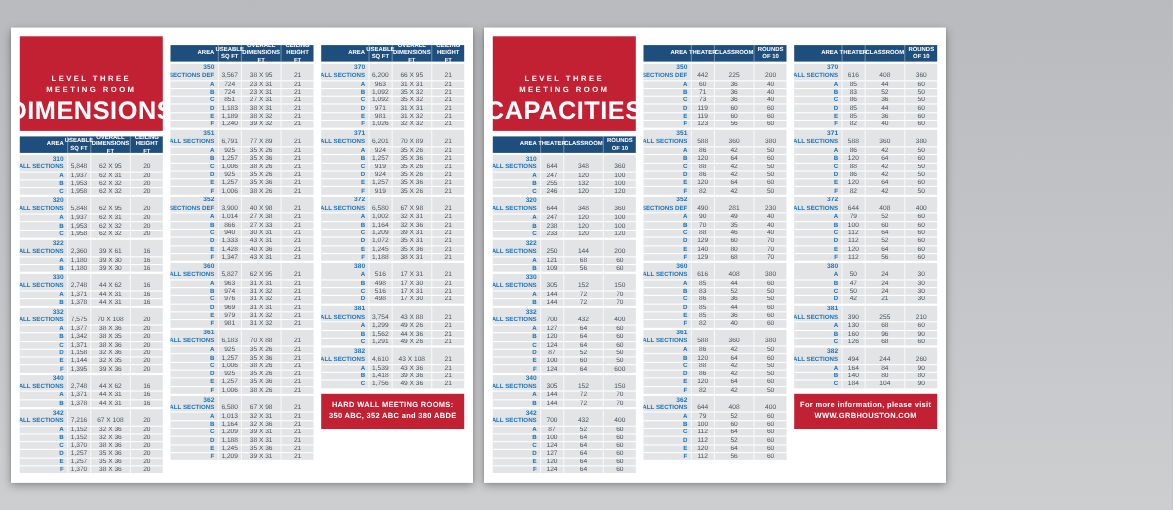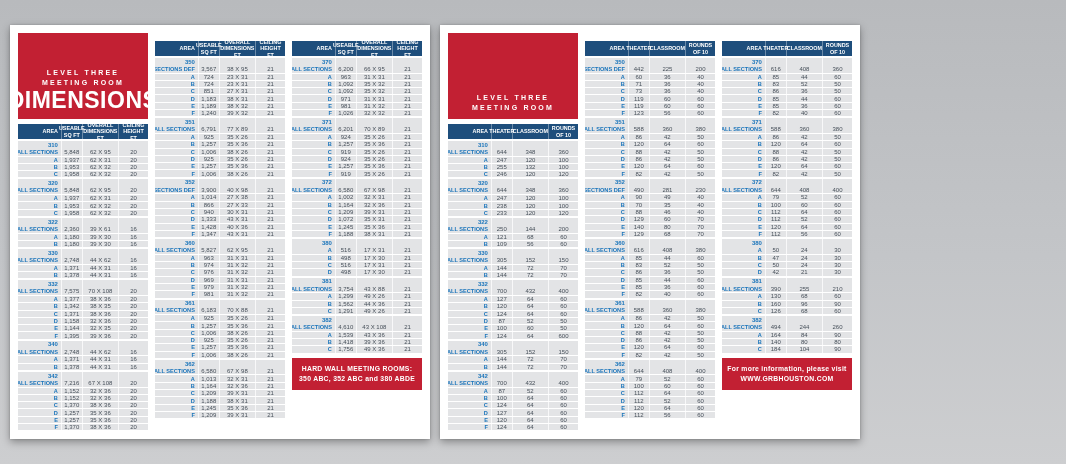--- a/index.html
+++ b/index.html
@@ -894,20 +894,21 @@
         <div>350 ABC, 352 ABC and 380 ABDE</div>
       </aside>
     </div>
   </section>
 
   <section class="page">
     <div class="col">
       <header class="title-block">
         <div class="t-small">LEVEL THREE</div>
         <div class="t-small">MEETING ROOM</div>
+        <div class="t-big">CAPACITIES</div>
       </header>
       <div class="rtable">
           <div class="thead">
             <div class="hc w0">AREA</div>
             <div class="hc w1">THEATER</div>
             <div class="hc w2">CLASSROOM</div>
             <div class="hc w3">ROUNDS OF 10</div>
           </div>
           <div class="group">
             <div class="row numrow">

